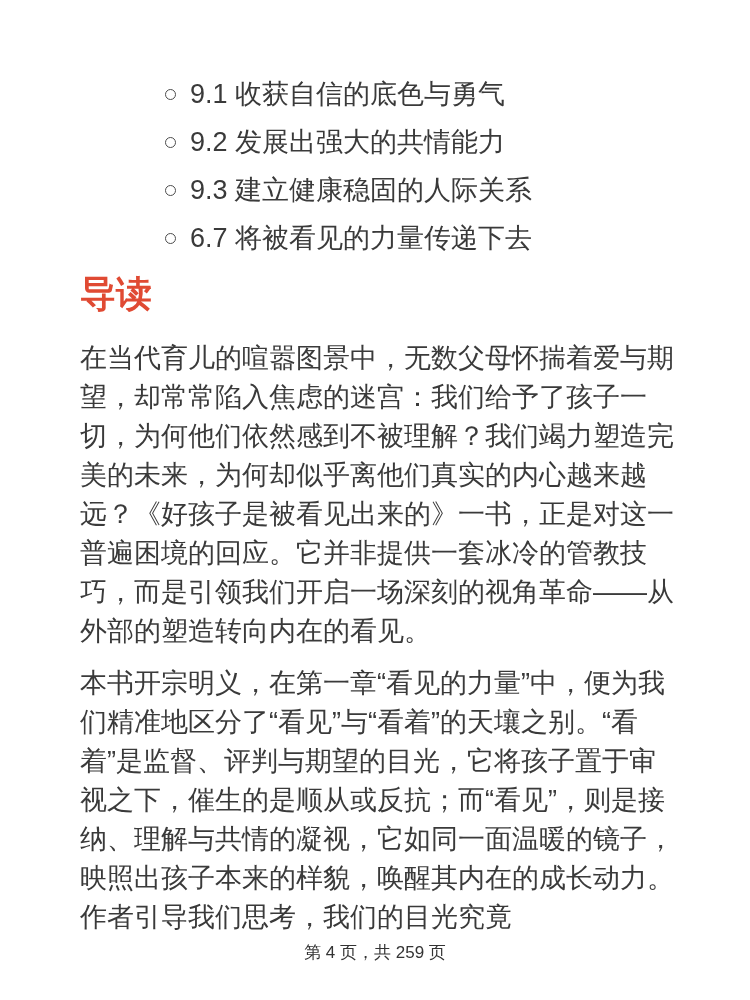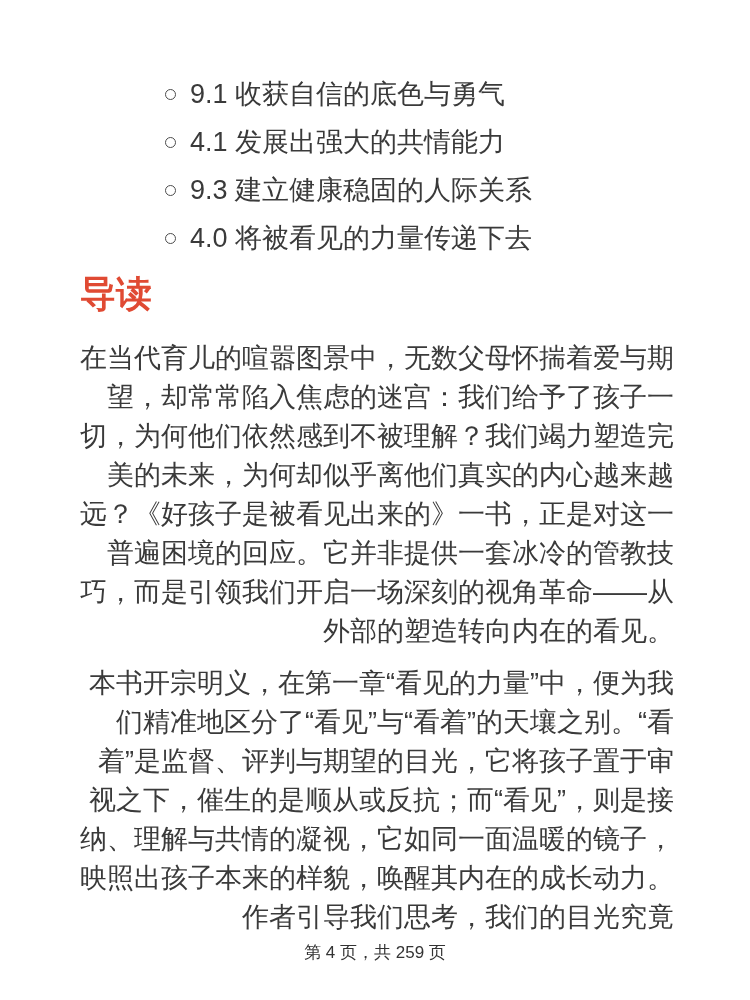--- a/index.html
+++ b/index.html
@@ -50,21 +50,21 @@
     font-size: 36px;
     line-height: 42px;
     font-weight: bold;
     color: var(--heading-red, #e04a33);
   }
   p.body-paragraph {
     width: 594px;
     margin: 0 0 13px 0;
     font-size: 27px;
     line-height: 39px;
-    text-align: right;
+    text-align: left;
     word-break: break-word;
   }
   .page-footer {
     position: absolute;
     left: 0;
     right: 0;
     bottom: 38px;
     text-align: center;
     font-size: 17px;
     line-height: 18px;
@@ -76,29 +76,29 @@
 
 <div class="content">
 
   <ul class="toc-list">
     <li>
       <span class="circle-bullet"></span>
       <span>9.1 收获自信的底色与勇气</span>
     </li>
     <li>
       <span class="circle-bullet"></span>
-      <span>4.1 发展出强大的共情能力</span>
+      <span>9.2 发展出强大的共情能力</span>
     </li>
     <li>
       <span class="circle-bullet"></span>
       <span>9.3 建立健康稳固的人际关系</span>
     </li>
     <li>
       <span class="circle-bullet"></span>
-      <span>4.0 将被看见的力量传递下去</span>
+      <span>6.7 将被看见的力量传递下去</span>
     </li>
   </ul>
 
   <h2 class="section-heading">导读</h2>
 
   <p class="body-paragraph">在当代育儿的喧嚣图景中，无数父母怀揣着爱与期望，却常常陷入焦虑的迷宫：我们给予了孩子一切，为何他们依然感到不被理解？我们竭力塑造完美的未来，为何却似乎离他们真实的内心越来越远？《好孩子是被看见出来的》一书，正是对这一普遍困境的回应。它并非提供一套冰冷的管教技巧，而是引领我们开启一场深刻的视角革命——从外部的塑造转向内在的看见。</p>
 
   <p class="body-paragraph">本书开宗明义，在第一章“看见的力量”中，便为我们精准地区分了“看见”与“看着”的天壤之别。“看着”是监督、评判与期望的目光，它将孩子置于审视之下，催生的是顺从或反抗；而“看见”，则是接纳、理解与共情的凝视，它如同一面温暖的镜子，映照出孩子本来的样貌，唤醒其内在的成长动力。作者引导我们思考，我们的目光究竟</p>
 
 </div>

